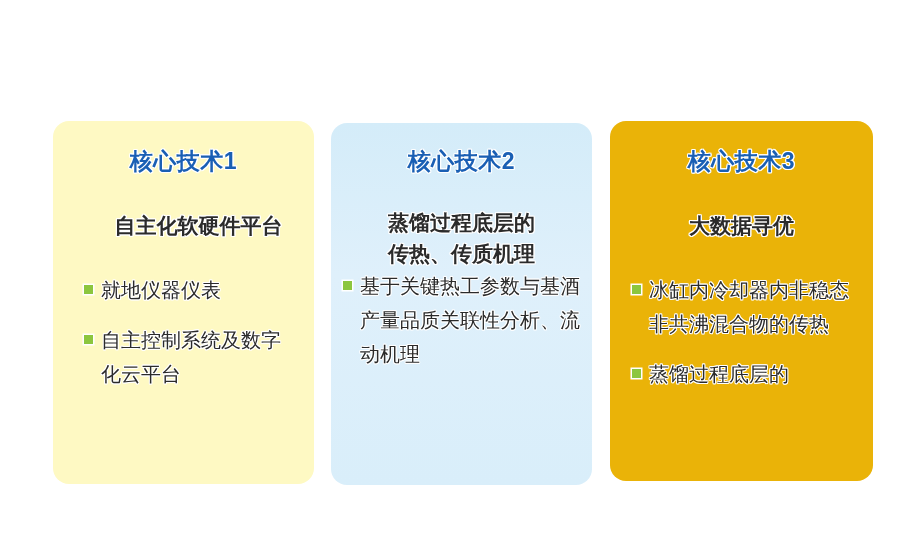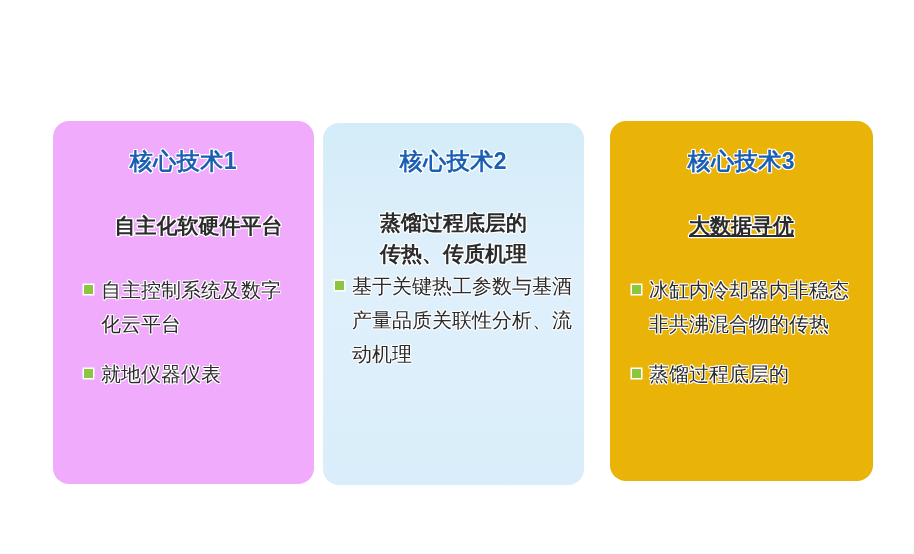--- a/index.html
+++ b/index.html
@@ -28,25 +28,25 @@
     box-sizing: border-box;
     overflow: hidden;
   }
 
   
   #card-1 {
     left: 53px;
     top: 121px;
     width: 261px;
     height: 363px;
-    background: #f0abfc;
+    background: #fef9c3;
   }
   
   #card-2 {
-    left: 323px;
+    left: 331px;
     top: 123px;
     width: 261px;
     height: 362px;
     background: linear-gradient(180deg, #d4ecf9 0%, #dff0fb 42%, #d9eefa 100%);
   }
   
   #card-3 {
     left: 610px;
     top: 121px;
     width: 263px;
@@ -134,40 +134,40 @@
   
   #card-1 .card-title    { top: 25px; }
   #card-1 .card-subtitle { top: 89px; margin-left: 30px; }
   #card-1 .bullet-list   { top: 152px; left: 31px; right: 14px; }
 
   #card-2 .card-title    { top: 23px; }
   #card-2 .card-subtitle { top: 70px; margin-top: 14px; }
   #card-2 .bullet-list   { top: 146px; left: 12px; right: 10px; }
 
   #card-3 .card-title    { top: 25px; }
-  #card-3 .card-subtitle { top: 89px; text-decoration: underline; }
+  #card-3 .card-subtitle { top: 89px; }
   #card-3 .bullet-list   { top: 152px; left: 22px; right: 8px; }
 </style>
 </head>
 <body>
 
 <div id="stage">
 
   <div class="card" id="card-1">
     <div class="card-inner">
       <div class="card-title">核心技术1</div>
       <div class="card-subtitle">自主化软硬件平台</div>
       <ul class="bullet-list">
         <li class="bullet-item">
           <span class="bullet-marker"></span>
+          <span class="bullet-text">就地仪器仪表</span>
+        </li>
+        <li class="bullet-item">
+          <span class="bullet-marker"></span>
           <span class="bullet-text">自主控制系统及数字化云平台</span>
-        </li>
-        <li class="bullet-item">
-          <span class="bullet-marker"></span>
-          <span class="bullet-text">就地仪器仪表</span>
         </li>
       </ul>
     </div>
   </div>
 
   <div class="card" id="card-2">
     <div class="card-inner">
       <div class="card-title">核心技术2</div>
       <div class="card-subtitle" style="white-space: pre-line;">蒸馏过程底层的
 传热、传质机理</div>

